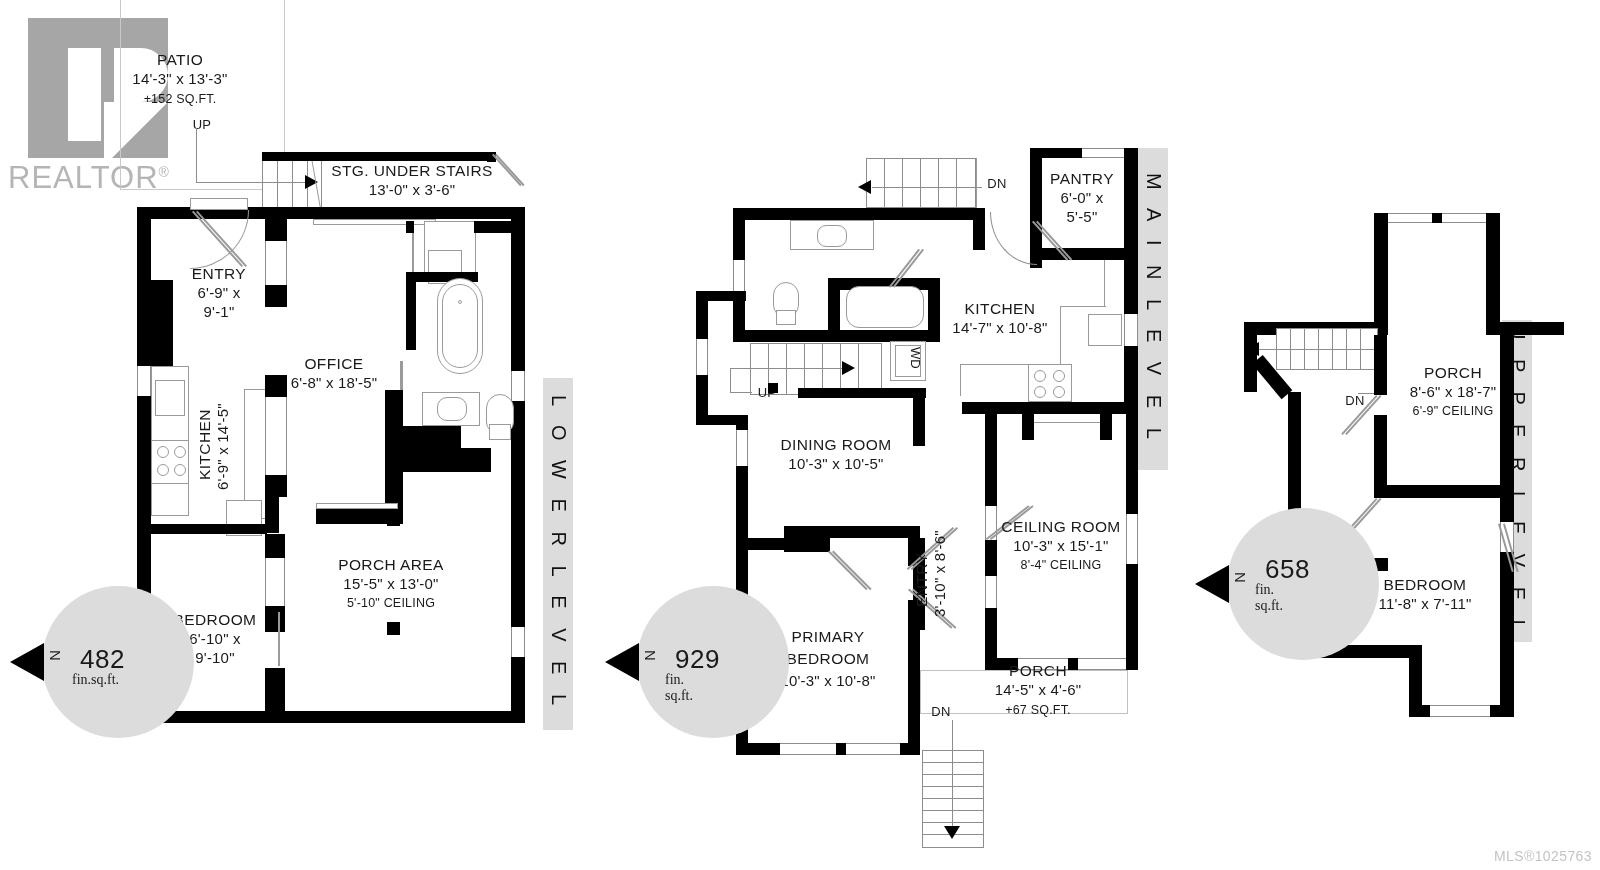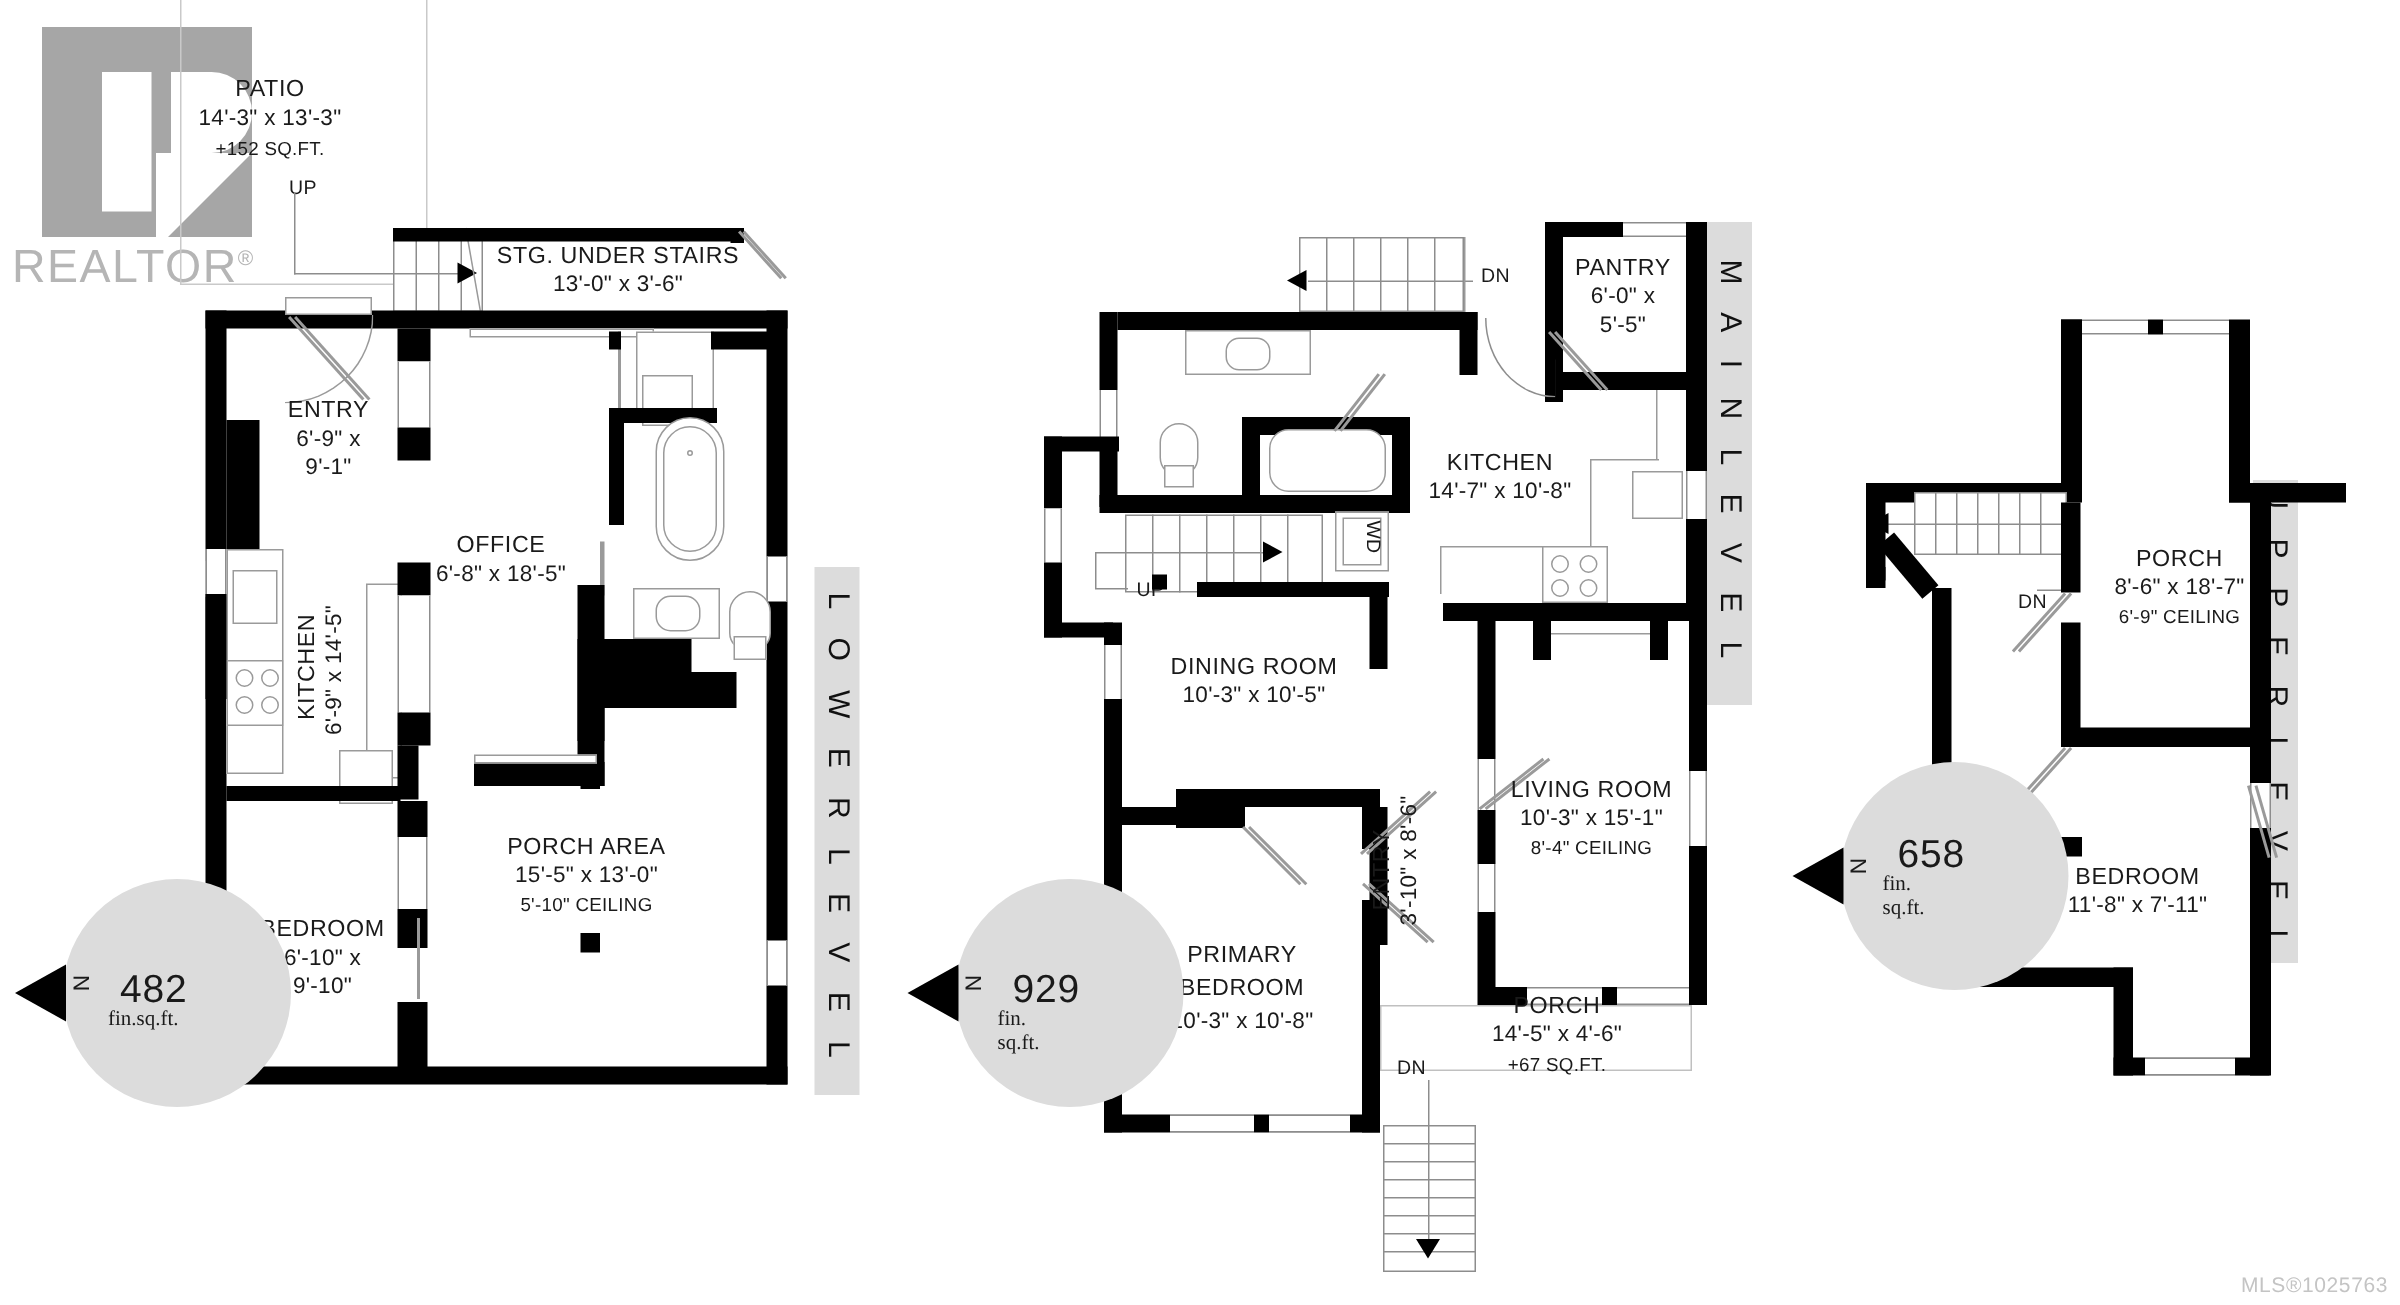--- a/index.html
+++ b/index.html
@@ -354,21 +354,21 @@
     <div class="w" style="left:1126px;top:406px;width:12px;height:108px;"></div>
     <div class="winV" style="left:1126px;top:514px;width:12px;height:50px;"></div>
     <div class="w" style="left:1126px;top:564px;width:12px;height:94px;"></div>
     <div class="w" style="left:985px;top:658px;width:153px;height:12px;"></div>
     <div class="winH" style="left:1018px;top:658px;width:50px;height:12px;"></div>
     <div class="winH" style="left:1078px;top:658px;width:48px;height:12px;"></div>
 
     <div class="thinline" style="left:987px;top:540px;width:2px;height:54px;transform:rotate(-128deg);transform-origin:top left;"></div>
     <div class="thinline" style="left:991px;top:540px;width:2px;height:54px;transform:rotate(-128deg);transform-origin:top left;"></div>
 
-    <div class="label rmname" style="left:985px;top:518px;width:152px;">LIVING ROOM</div>
+    <div class="label rmname" style="left:985px;top:518px;width:152px;">CEILING ROOM</div>
     <div class="label rmdim" style="left:975px;top:537px;width:172px;">10'-3" x 15'-1"</div>
     <div class="label rmceil" style="left:985px;top:558px;width:152px;">8'-4" CEILING</div>
 
     <div class="thin" style="left:920px;top:670px;width:208px;height:44px;border-color:#c0c0c0;"></div>
     <div class="label rmname" style="left:962px;top:662px;width:152px;">PORCH</div>
     <div class="label rmdim" style="left:962px;top:681px;width:152px;">14'-5" x 4'-6"</div>
     <div class="label rmceil" style="left:962px;top:703px;width:152px;">+67 SQ.FT.</div>
 
     <div class="stairs" style="left:922px;top:750px;width:62px;height:98px;"></div>
     <div class="tread" style="left:922px;top:762px;width:62px;height:1px;"></div>

